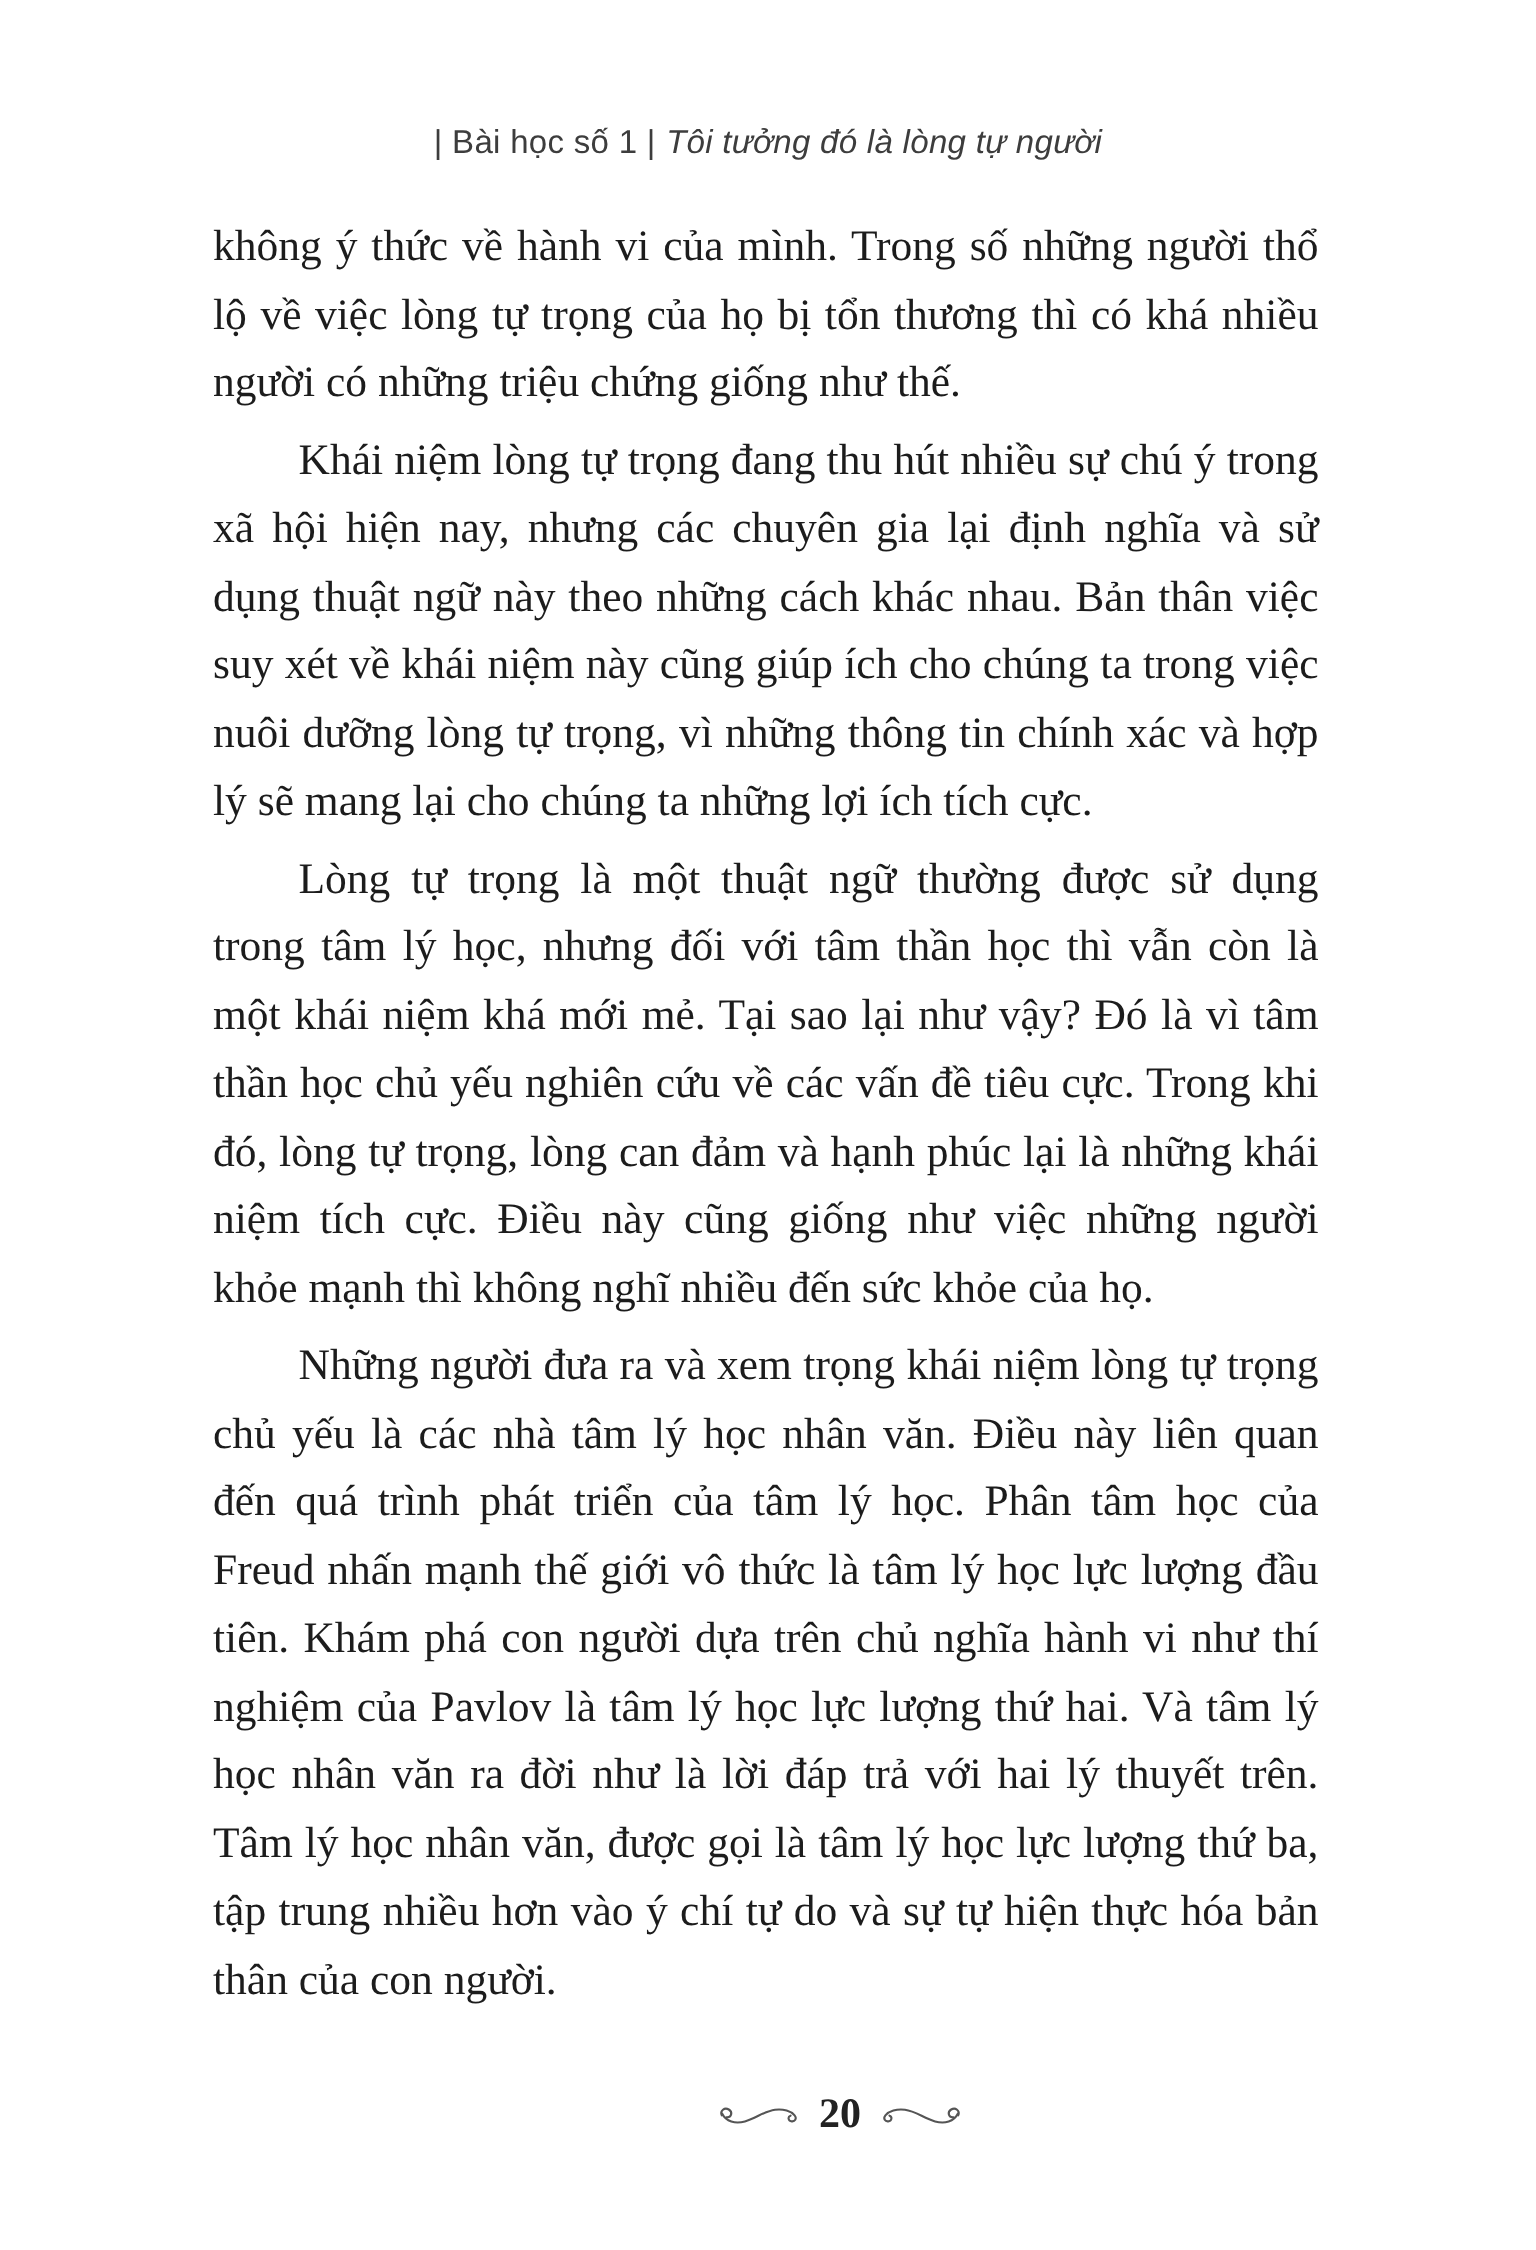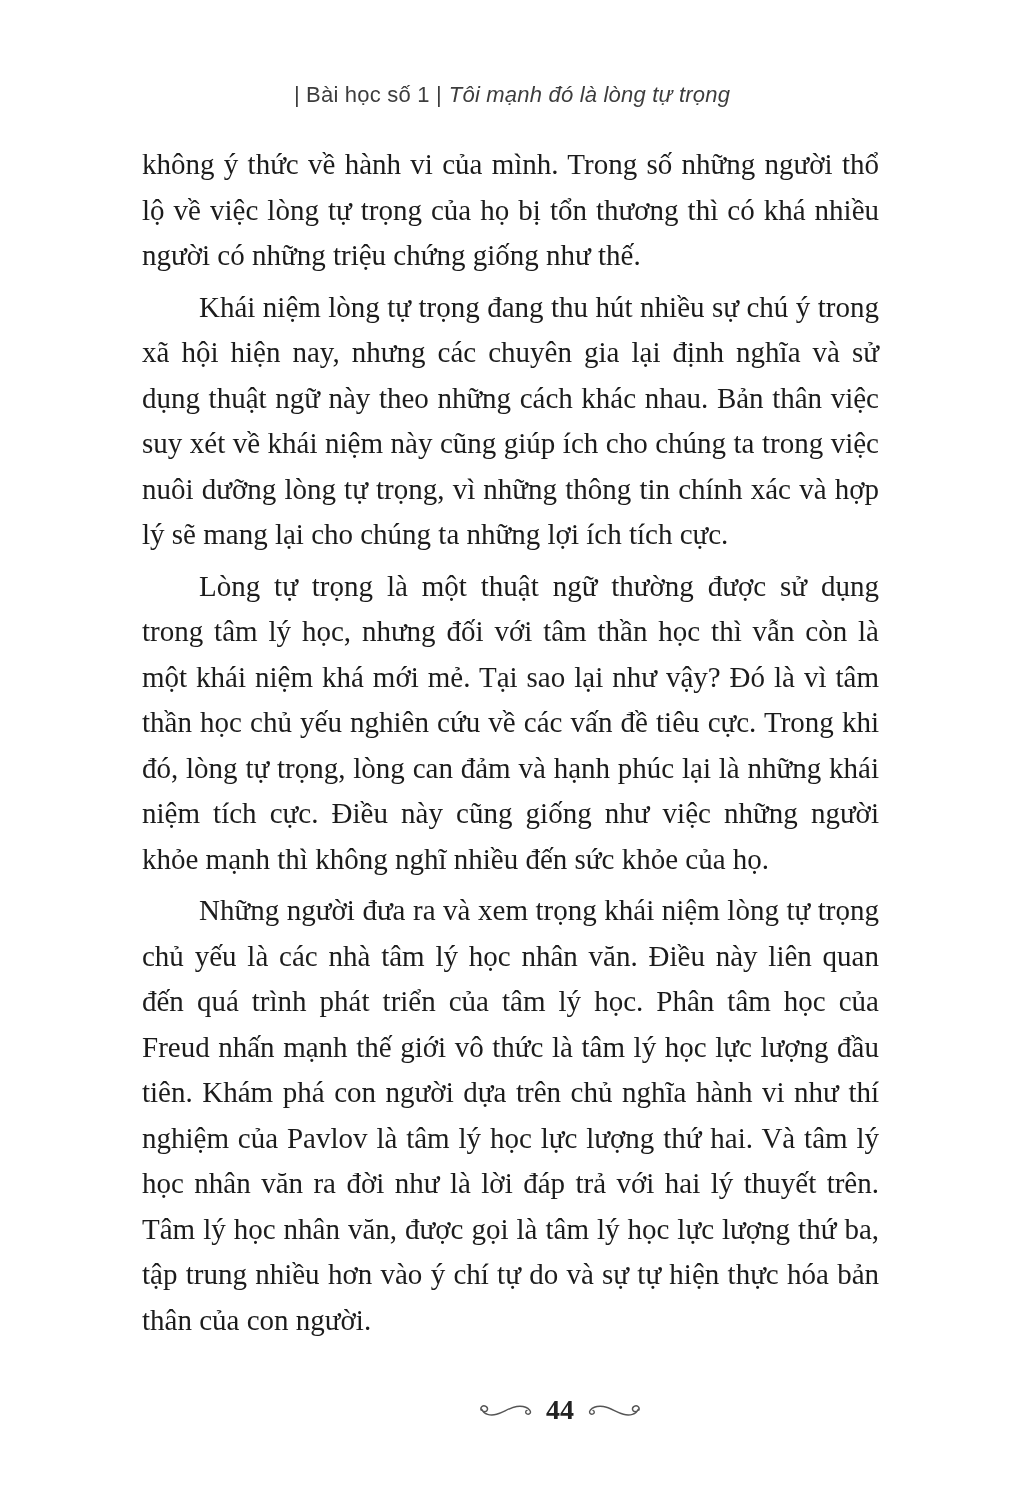--- a/index.html
+++ b/index.html
@@ -73,36 +73,36 @@
     stroke-width: 1.5;
     stroke-linecap: round;
   }
 </style>
 </head>
 <body>
 
 <div class="page">
 
   <div class="running-header">
-    <span class="lesson">| Bài học số 1 |</span><span class="chapter">Tôi mạnh đó là lòng tự trọng</span>
+    <span class="lesson">| Bài học số 1 |</span><span class="chapter">Tôi tưởng đó là lòng tự người</span>
   </div>
 
   <div class="text-column">
     <p>không ý thức về hành vi của mình. Trong số những người thổ lộ về việc lòng tự trọng của họ bị tổn thương thì có khá nhiều người có những triệu chứng giống như thế.</p>
     <p class="indented">Khái niệm lòng tự trọng đang thu hút nhiều sự chú ý trong xã hội hiện nay, nhưng các chuyên gia lại định nghĩa và sử dụng thuật ngữ này theo những cách khác nhau. Bản thân việc suy xét về khái niệm này cũng giúp ích cho chúng ta trong việc nuôi dưỡng lòng tự trọng, vì những thông tin chính xác và hợp lý sẽ mang lại cho chúng ta những lợi ích tích cực.</p>
     <p class="indented">Lòng tự trọng là một thuật ngữ thường được sử dụng trong tâm lý học, nhưng đối với tâm thần học thì vẫn còn là một khái niệm khá mới mẻ. Tại sao lại như vậy? Đó là vì tâm thần học chủ yếu nghiên cứu về các vấn đề tiêu cực. Trong khi đó, lòng tự trọng, lòng can đảm và hạnh phúc lại là những khái niệm tích cực. Điều này cũng giống như việc những người khỏe mạnh thì không nghĩ nhiều đến sức khỏe của họ.</p>
     <p class="indented">Những người đưa ra và xem trọng khái niệm lòng tự trọng chủ yếu là các nhà tâm lý học nhân văn. Điều này liên quan đến quá trình phát triển của tâm lý học. Phân tâm học của Freud nhấn mạnh thế giới vô thức là tâm lý học lực lượng đầu tiên. Khám phá con người dựa trên chủ nghĩa hành vi như thí nghiệm của Pavlov là tâm lý học lực lượng thứ hai. Và tâm lý học nhân văn ra đời như là lời đáp trả với hai lý thuyết trên. Tâm lý học nhân văn, được gọi là tâm lý học lực lượng thứ ba, tập trung nhiều hơn vào ý chí tự do và sự tự hiện thực hóa bản thân của con người.</p>
   </div>
 
   <div class="page-footer">
     <svg class="flourish" width="56" height="18" viewBox="0 0 60 18" aria-hidden="true">
       <path d="M4.5 8.2 C3 4.8 6.5 2.2 9.5 4 C12.5 5.8 11.5 10 7.8 9.6"></path>
       <path d="M4.8 7 C7.5 12.5 14 14.5 21 12.5 C29 10.2 35 5.2 42.5 4.2 C48.5 3.4 54 5.2 56.5 8.2 C58.3 10.4 56.8 13 54 12.4 C51.8 11.9 51.5 9 53.6 8.4"></path>
     </svg>
-    <span class="page-number">44</span>
+    <span class="page-number">20</span>
     <svg class="flourish" width="56" height="18" viewBox="0 0 60 18" aria-hidden="true">
       <g transform="scale(-1,1) translate(-60,0)">
         <path d="M4.5 8.2 C3 4.8 6.5 2.2 9.5 4 C12.5 5.8 11.5 10 7.8 9.6"></path>
         <path d="M4.8 7 C7.5 12.5 14 14.5 21 12.5 C29 10.2 35 5.2 42.5 4.2 C48.5 3.4 54 5.2 56.5 8.2 C58.3 10.4 56.8 13 54 12.4 C51.8 11.9 51.5 9 53.6 8.4"></path>
       </g>
     </svg>
   </div>
 
 </div>
 

